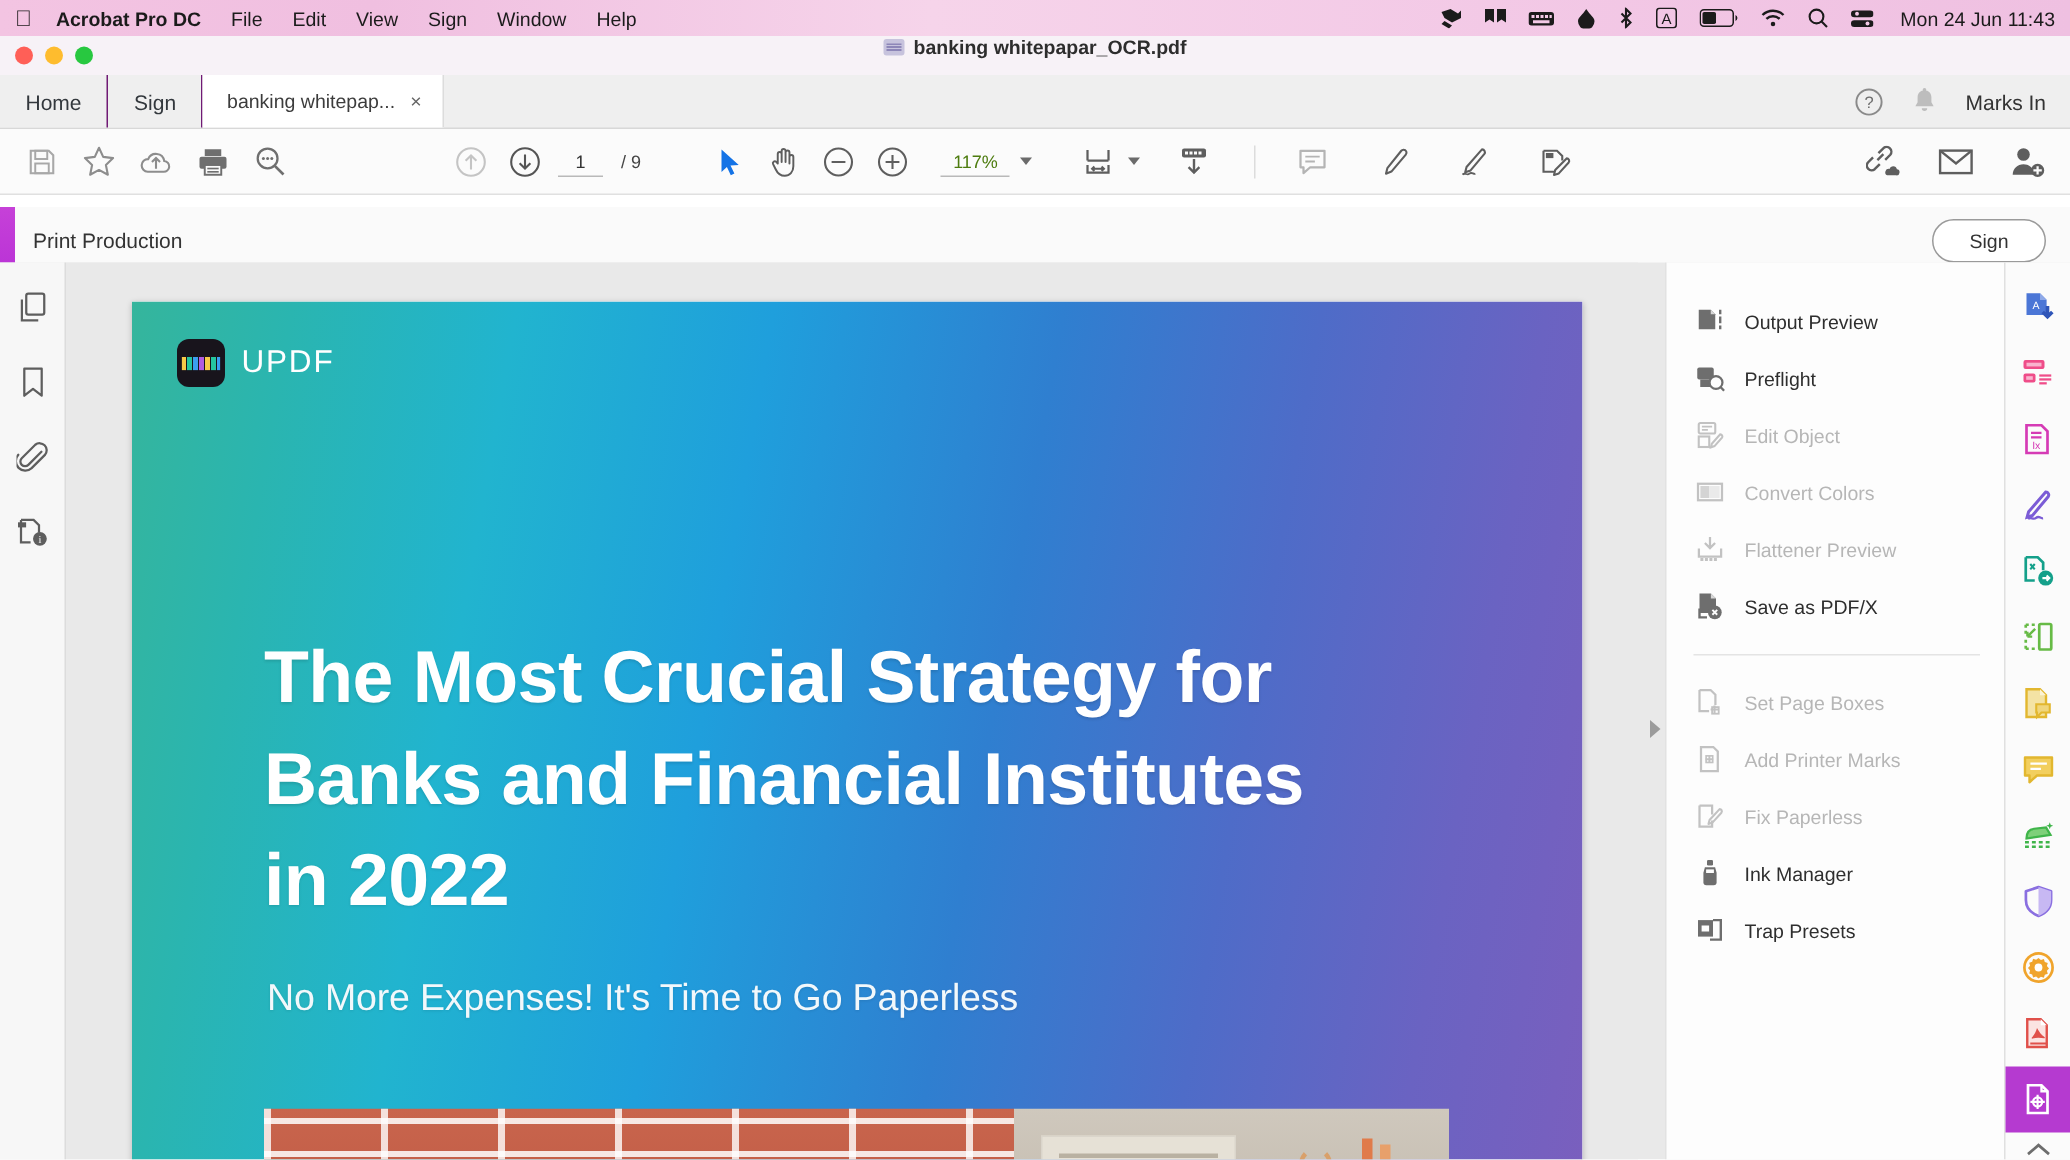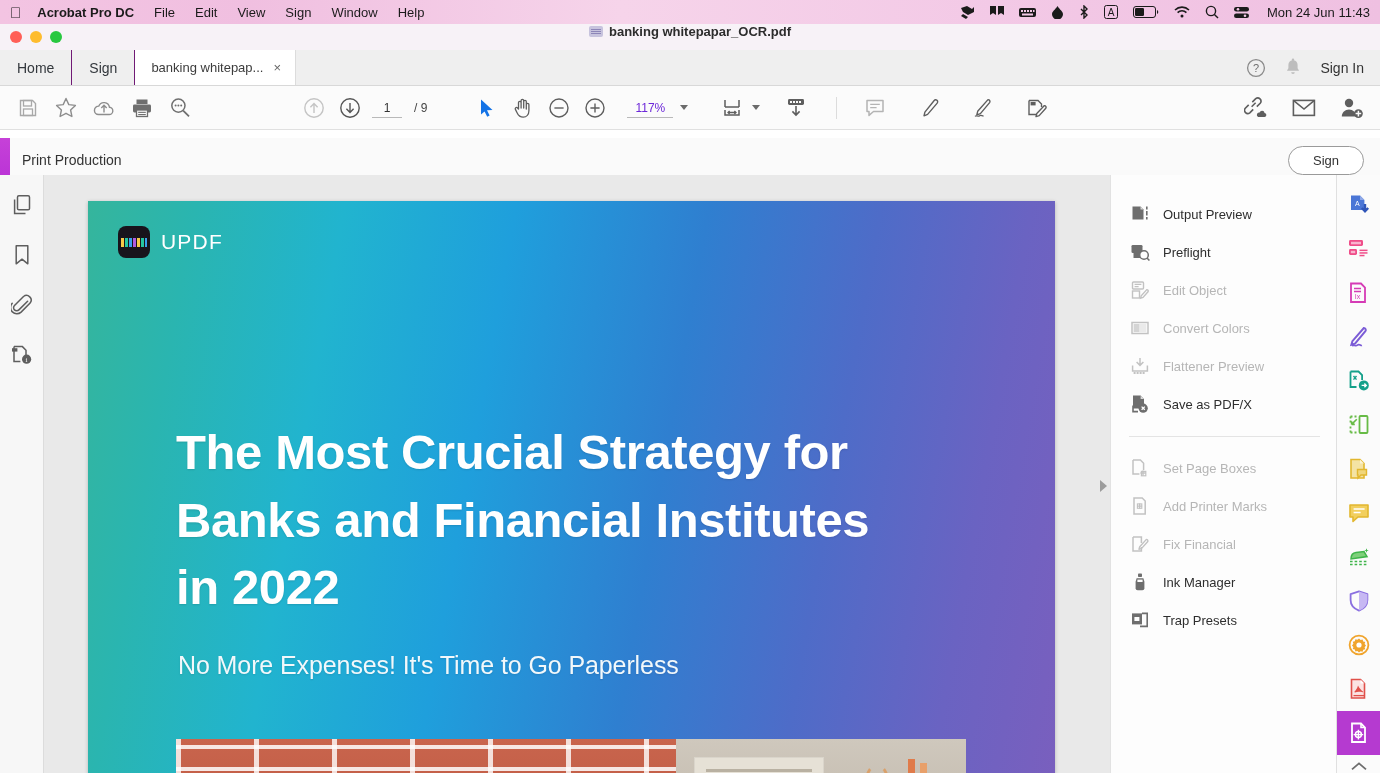--- a/index.html
+++ b/index.html
@@ -75,21 +75,21 @@
     display: flex; align-items: center; padding: 0 10px;
   }
   .tb { width: 36px; height: 30px; display: flex; align-items: center; justify-content: center; }
   .tb.grp { margin-right: 2px; }
   .pageno {
     width: 30px; height: 20px; border-bottom: 1px solid #b9b9b9; text-align: center;
     font-size: 12px; color: #333; line-height: 20px; margin: 0 4px;
   }
   .pagetotal { font-size: 12px; color: #444; margin-left: 8px; }
   .zoomval {
-    min-width: 46px; text-align: center; font-size: 12px; color: #6d28d9;
+    min-width: 46px; text-align: center; font-size: 12px; color: #4d7c0f;
     border-bottom: 1px solid #b9b9b9; height: 20px; line-height: 20px;
   }
   .caret { width: 0; height: 0; border-left: 4px solid transparent; border-right: 4px solid transparent; border-top: 5px solid #6b6b6b; margin-left: 7px; }
   .sep { width: 1px; height: 22px; background: #dcdcdc; margin: 0 8px; }
   .toolbar .right { margin-left: auto; display: flex; align-items: center; }
 
   
   .ppbar {
     position: absolute; top: 138px; left: 0; width: 1380px; height: 45px;
     background: #fafafa; border-bottom: 1px solid #e2e2e2; display: flex; align-items: center;
@@ -298,21 +298,21 @@
             <text x="10" y="14" font-size="11" font-family="Liberation Sans, sans-serif" text-anchor="middle" fill="#6e6e6e">?</text>
           </svg>
       </span>
       <span>
         <svg width="18" height="20" viewBox="0 0 18 20">
             <path d="M9 2.2c-2.7 0-4.6 2-4.6 4.6v3.4l-1.5 2.6h12.2l-1.5-2.6V6.8C13.6 4.2 11.7 2.2 9 2.2z" fill="#bdbdbd"></path>
             <circle cx="9" cy="1.8" r="1.2" fill="#bdbdbd"></circle>
             <path d="M7.2 14.2a1.8 1.8 0 0 0 3.6 0z" fill="#bdbdbd"></path>
           </svg>
       </span>
-      <span class="signin">Sign In</span>
+      <span class="signin">Marks In</span>
     </div>
   </div>
 
   <div class="toolbar">
     <div class="tb grp">
       <svg width="20" height="20" viewBox="0 0 20 20">
           <path d="M2.5 2.5h12l3 3v12h-15z" fill="none" stroke="#a8a8a8" stroke-width="1.4"></path>
           <rect x="5.5" y="2.5" width="8" height="5.5" fill="none" stroke="#a8a8a8" stroke-width="1.3"></rect>
           <rect x="5.5" y="11" width="9" height="6.5" fill="none" stroke="#a8a8a8" stroke-width="1.3"></rect>
         </svg>
@@ -644,21 +644,21 @@
         <span>Add Printer Marks</span>
       </div>
       <div class="pitem disabled">
         <span class="ic">
           <svg width="20" height="20" viewBox="0 0 20 20">
               <path d="M3 3h8.4v6" fill="none" stroke="#c2c2c2" stroke-width="1.5"></path>
               <path d="M3 3v14h8.4v-4" fill="none" stroke="#c2c2c2" stroke-width="1.5"></path>
               <path d="M16.4 5.4a1.5 1.5 0 0 1 1.2 2.4l-6 6.6-2.6.9.7-2.6z" fill="none" stroke="#c2c2c2" stroke-width="1.4" stroke-linejoin="round"></path>
             </svg>
         </span>
-        <span>Fix Financial</span>
+        <span>Fix Paperless</span>
       </div>
       <div class="pitem">
         <span class="ic">
           <svg width="20" height="20" viewBox="0 0 20 20">
               <rect x="8" y="1.4" width="4" height="3.6" rx="0.8" fill="#6e6e6e"></rect>
               <path d="M6.6 6.2h6.8l1 3.6v6.4a2 2 0 0 1-2 2H7.6a2 2 0 0 1-2-2V9.8z" fill="#6e6e6e"></path>
               <rect x="7.4" y="7.6" width="5.2" height="2.4" fill="#fdfdfd"></rect>
             </svg>
         </span>
         <span>Ink Manager</span>

